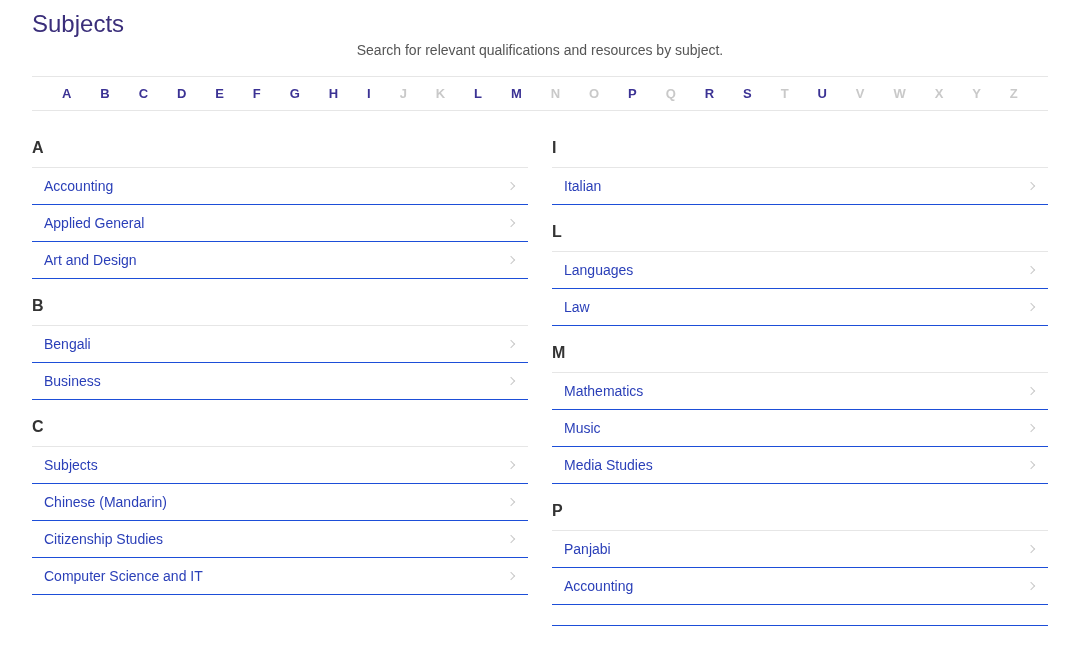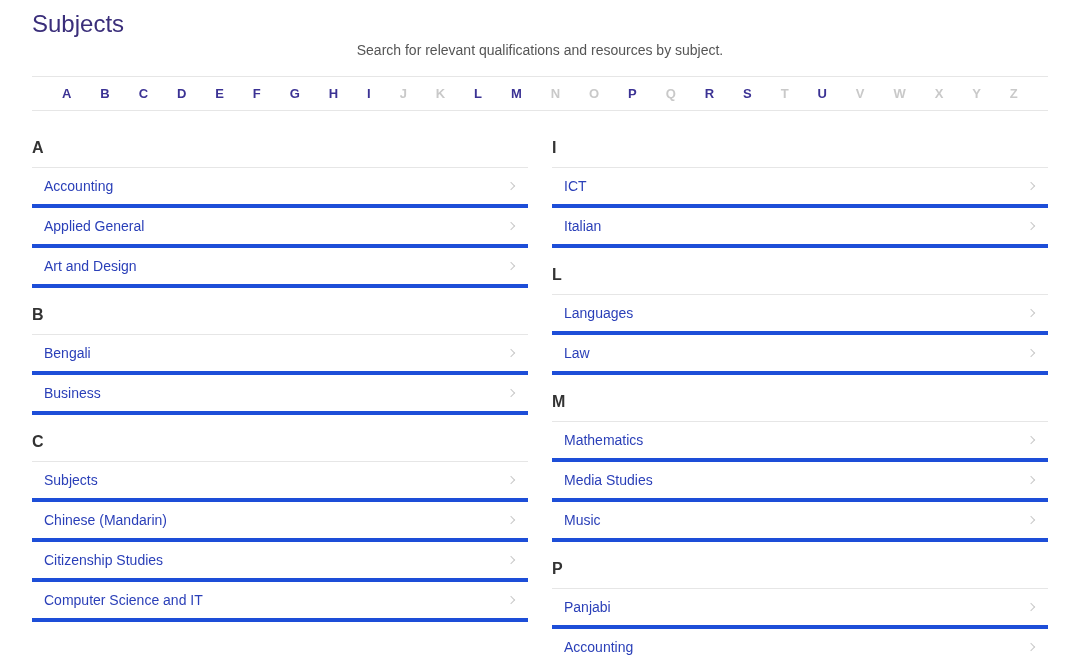--- a/index.html
+++ b/index.html
@@ -53,21 +53,21 @@
     .section + .section .letter-heading {
       margin-top: 18px;
     }
     .subject-list {
       border-top: 1px solid #e6e6e6;
     }
     .subject-item {
       display: flex;
       align-items: center;
       justify-content: space-between;
-      border-bottom: 4px solid #1d4ed8;
+      border-bottom: 1px solid #1d4ed8;
       padding: 10px 8px 10px 12px;
       cursor: pointer;
     }
     .subject-link {
       color: #2a3fb8;
       font-size: 14px;
       text-decoration: none;
     }
     .chevron {
       width: 6px;
@@ -165,24 +165,20 @@
             <span class="chevron"></span>
           </div>
         </div>
       </div>
     </div>
   <div class="col" id="right-col">
       <div class="section">
         <div class="letter-heading">I</div>
         <div class="subject-list">
           <div class="subject-item">
-            <a class="subject-link">ICT</a>
-            <span class="chevron"></span>
-          </div>
-          <div class="subject-item">
             <a class="subject-link">Italian</a>
             <span class="chevron"></span>
           </div>
         </div>
       </div>
       <div class="section">
         <div class="letter-heading">L</div>
         <div class="subject-list">
           <div class="subject-item">
             <a class="subject-link">Languages</a>
@@ -195,25 +191,25 @@
         </div>
       </div>
       <div class="section">
         <div class="letter-heading">M</div>
         <div class="subject-list">
           <div class="subject-item">
             <a class="subject-link">Mathematics</a>
             <span class="chevron"></span>
           </div>
           <div class="subject-item">
+            <a class="subject-link">Music</a>
+            <span class="chevron"></span>
+          </div>
+          <div class="subject-item">
             <a class="subject-link">Media Studies</a>
-            <span class="chevron"></span>
-          </div>
-          <div class="subject-item">
-            <a class="subject-link">Music</a>
             <span class="chevron"></span>
           </div>
         </div>
       </div>
       <div class="section">
         <div class="letter-heading">P</div>
         <div class="subject-list">
           <div class="subject-item">
             <a class="subject-link">Panjabi</a>
             <span class="chevron"></span>

